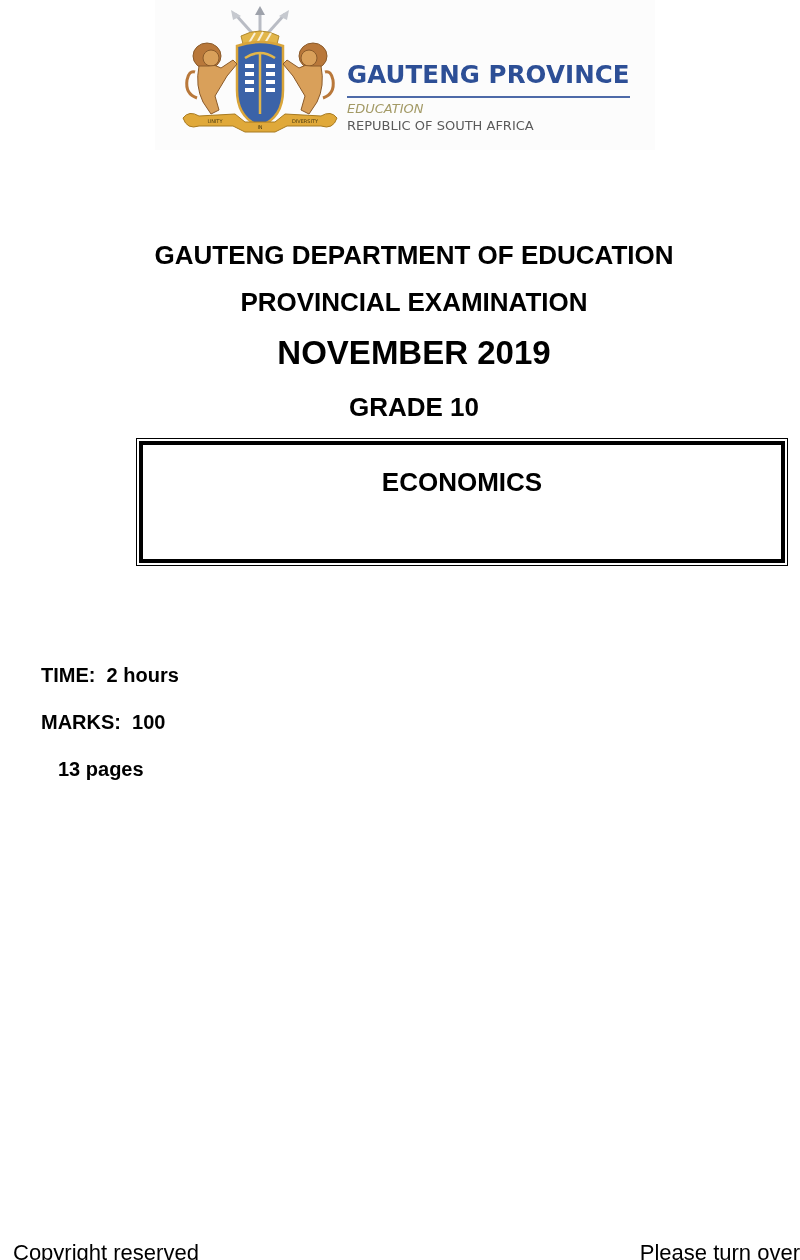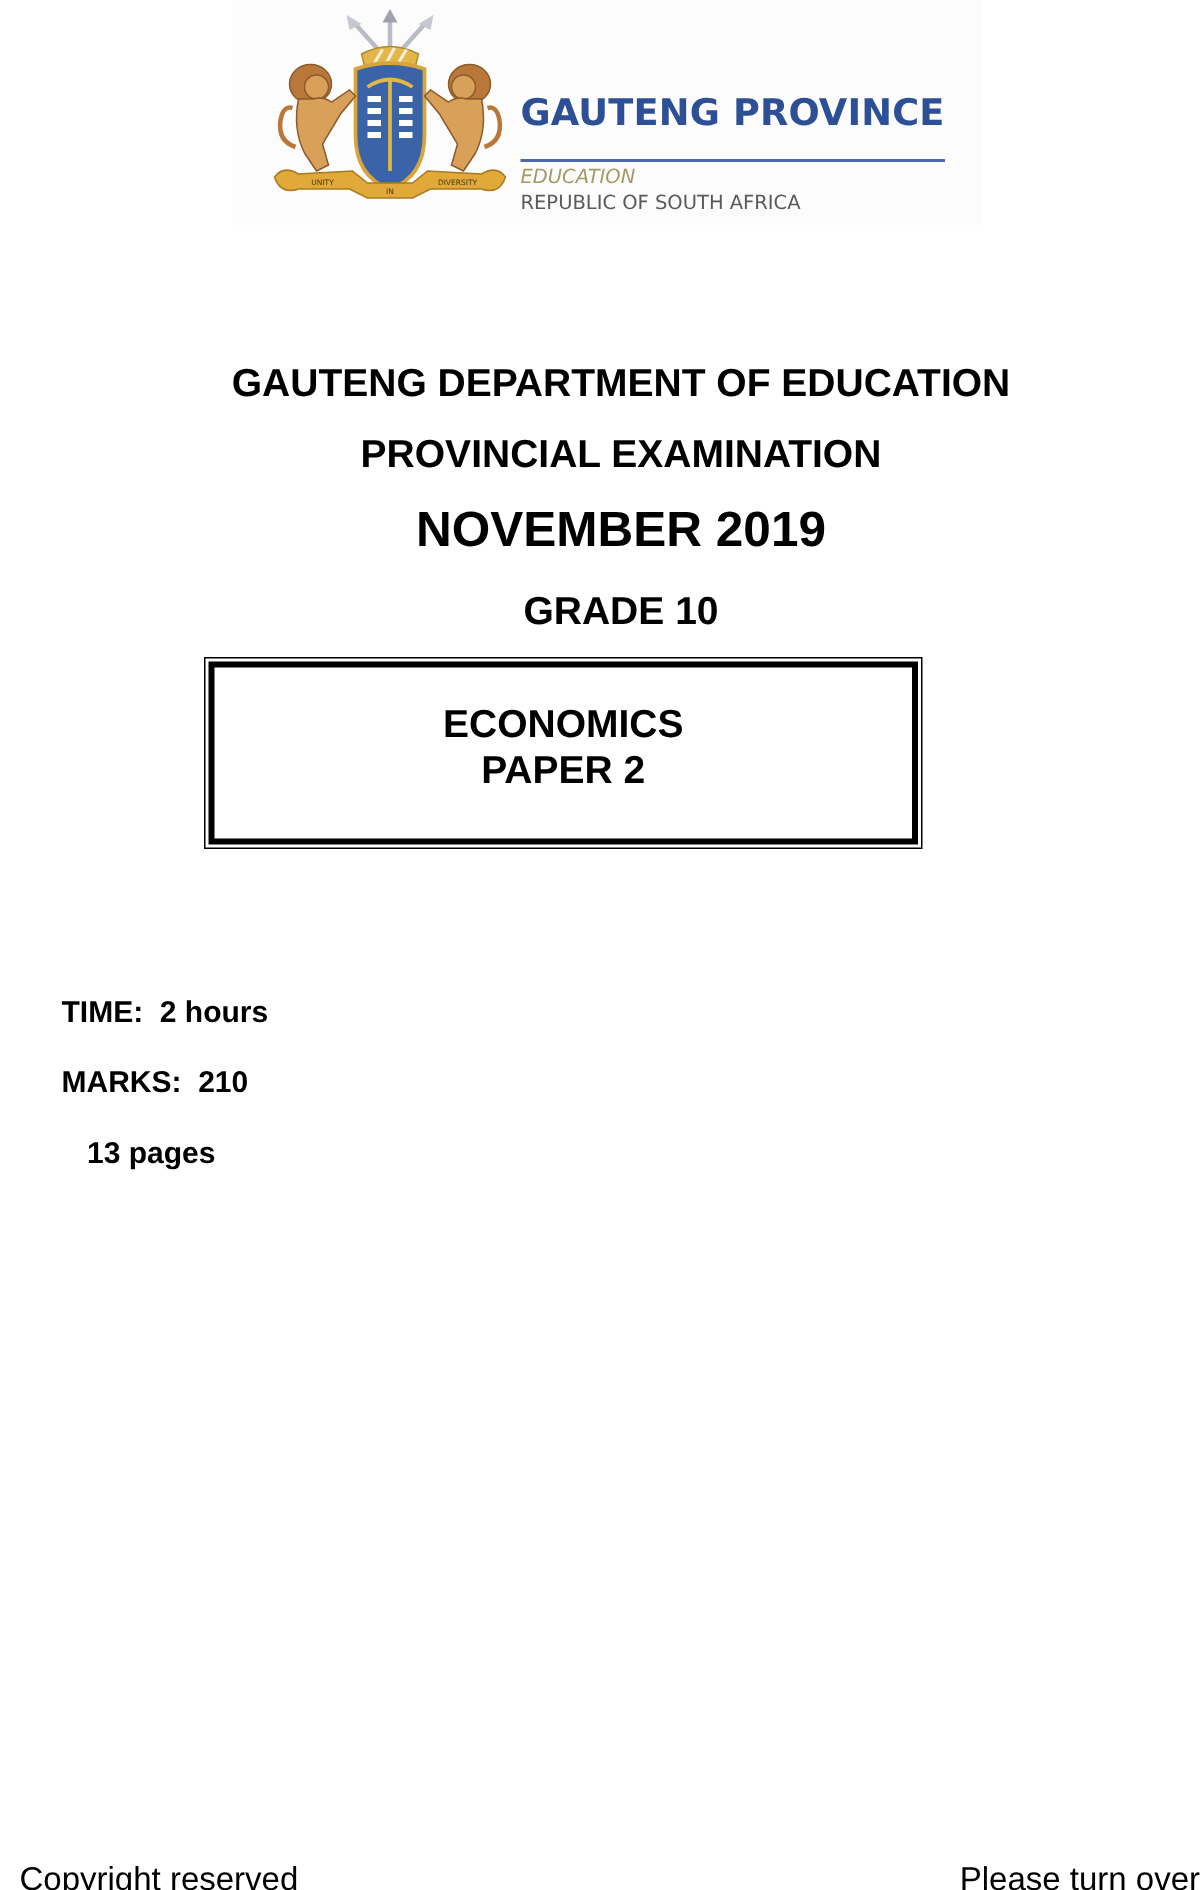--- a/index.html
+++ b/index.html
@@ -35,21 +35,21 @@
       left: 192px;
       top: 60px;
     }
     .logo-title {
       font-family: "DejaVu Sans", sans-serif;
       font-weight: bold;
       color: #2d4f96;
       font-size: 24.5px;
       letter-spacing: 0.1px;
       line-height: 30px;
-      padding-bottom: 16px;
+      padding-bottom: 6px;
       border-bottom: 2px solid #4d6aa8;
       white-space: nowrap;
     }
     .logo-sub1 {
       font-family: "DejaVu Sans", sans-serif;
       color: #a39a66;
       font-size: 13px;
       line-height: 17px;
       margin-top: 2px;
       font-style: italic;
@@ -70,21 +70,21 @@
     }
     .h-dept { top: 240px; font-size: 26px; }
     .h-prov { top: 287px; font-size: 26px; }
     .h-month { top: 334px; font-size: 33px; }
     .h-grade { top: 392px; font-size: 26px; }
 
     .subject-box {
       position: absolute;
       left: 136px;
       top: 438px;
-      width: 479px;
+      width: 652px;
       height: 128px;
       border: 1px solid #000;
       box-sizing: border-box;
     }
     .subject-inner {
       position: absolute;
       left: 2px;
       top: 2px;
       right: 2px;
       bottom: 2px;
@@ -186,22 +186,21 @@
 </div>
 
 <div class="heading h-dept">GAUTENG DEPARTMENT OF EDUCATION</div>
 <div class="heading h-prov">PROVINCIAL EXAMINATION</div>
 <div class="heading h-month">NOVEMBER 2019</div>
 <div class="heading h-grade">GRADE 10</div>
 
 <div class="subject-box">
   <div class="subject-inner">
     <div class="subject-line first">ECONOMICS</div>
-    <div class="subject-line">PAPER 2</div>
   </div>
 </div>
 
 <div class="meta m-time">TIME:  2 hours</div>
-<div class="meta m-marks">MARKS:  210</div>
+<div class="meta m-marks">MARKS:  100</div>
 <div class="meta m-pages">13 pages</div>
 
 <div class="footer f-left">Copyright reserved</div>
 <div class="footer f-right">Please turn over</div>
 
 </body></html>

